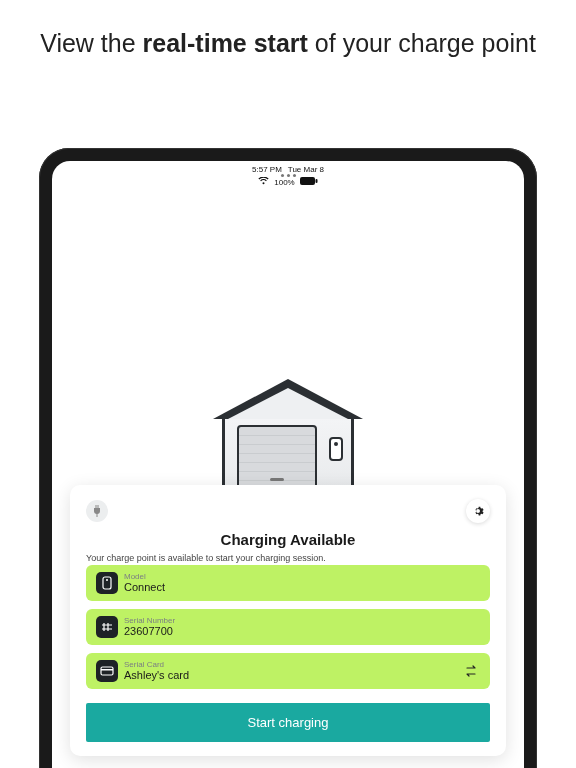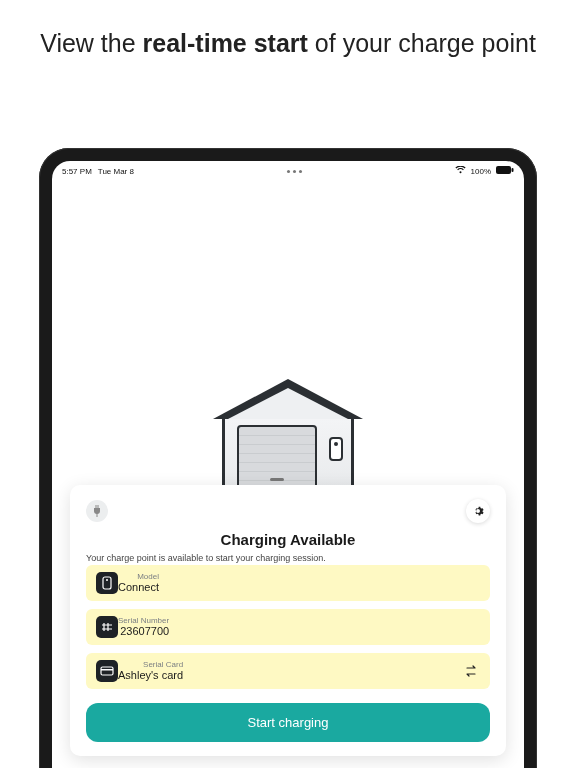--- a/index.html
+++ b/index.html
@@ -21,21 +21,21 @@
   .screen {
     width: 100%; height: 100%;
     background: #fff;
     border-radius: 18px;
     position: relative;
     overflow: hidden;
   }
   
   .statusbar {
     display: flex; justify-content: space-between; align-items: center;
-    font-size: 8px; color: #111; padding: 4px 10px 0 10px; height: 16px;
+    font-size: 8px; color: #111; padding: 4px 10px 0 10px; height: 16px; flex-direction: column;
   }
   .statusbar .left { display:flex; gap:6px; align-items:center;}
   .statusbar .right { display:flex; gap:5px; align-items:center;justify-content:flex-end;}
   .dots { display:flex; gap:3px; }
   .dots span { width:3px; height:3px; border-radius:50%; background:#777; }
   .title-row { text-align:center; font-size:10px; color:#333; margin-top:10px; }
   
   .house-wrap { position:absolute; left:50%; transform:translateX(-50%); top:218px; }
   .roof {
     width:0; height:0;
@@ -73,35 +73,34 @@
     background:#fff; border-radius:10px;
     box-shadow: 0 4px 18px rgba(0,0,0,0.12);
     padding:14px 16px 14px;
   }
   .card-top { display:flex; justify-content:space-between; align-items:center; margin-bottom:8px;}
   .avatar-icon { width:22px; height:22px; border-radius:50%; background:#eceeef; display:flex; align-items:center; justify-content:center;}
   .gear-btn { width:24px;height:24px;border-radius:50%; background:#fff; box-shadow:0 1px 4px rgba(0,0,0,.15); display:flex;align-items:center;justify-content:center; cursor:pointer;}
   .card h2 { font-size:15px; font-weight:600; color:#1a1a1a; margin-bottom:5px;text-align:center;}
   .card .sub { font-size:9px; color:#444; margin-bottom:2px;}
   .info-row {
-    display:flex; align-items:center; gap:0;
-    background:#fef9c3; border-radius:6px; padding:7px 10px; margin-bottom:8px;
+    display:flex; align-items:center; gap:6px;
+    background:#bef264; border-radius:6px; padding:7px 10px; margin-bottom:8px;
     position:relative;
-    text-align:right;
   }
   .info-icon {
     width:22px;height:22px;border-radius:5px;background:#1e2226;display:flex;align-items:center;justify-content:center;flex-shrink:0;
   }
   .info-text { display:flex; flex-direction:column; }
   .info-label { font-size:8px; color:#7b7f83; line-height:1.1;}
   .info-value { font-size:11px; color:#1a1a1a; font-weight:500;}
   .swap-btn { position:absolute; right:10px; top:50%; transform:translateY(-50%); width:18px;height:18px; display:flex;align-items:center;justify-content:center; cursor:pointer;}
   .cta {
     margin-top:6px; width:100%; background:#1aa9a0; color:#fff; border:none;
-    padding:12px 0; font-size:13px; border-radius:12px; cursor:pointer;
+    padding:12px 0; font-size:13px; border-radius:2px; cursor:pointer;
   }
 </style>
 </head>
 <body>
 
 <div class="promo">
   <h1>
     <span>View the </span><span class="bold">real-time start</span><span> of your charge point</span>
   </h1>
 </div>

